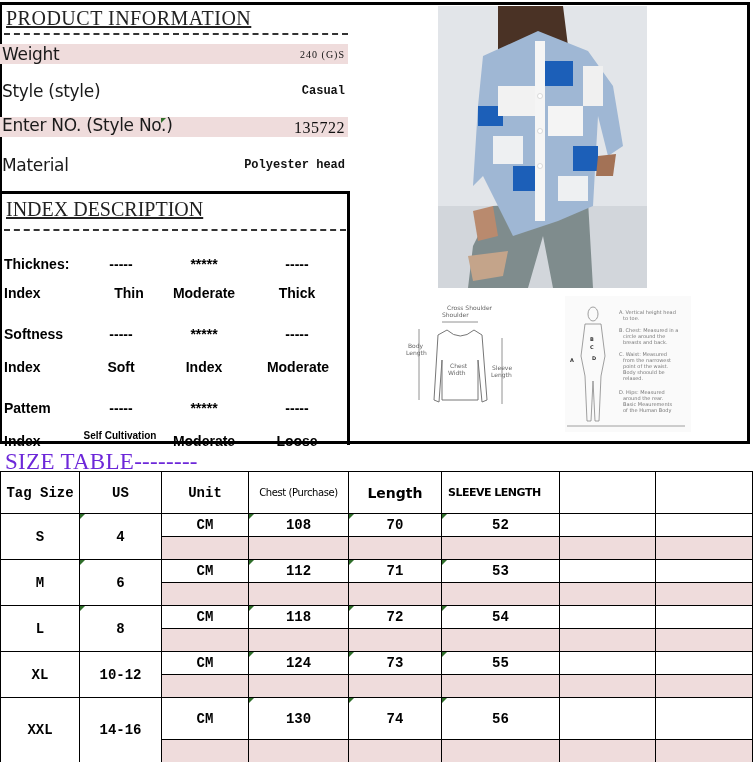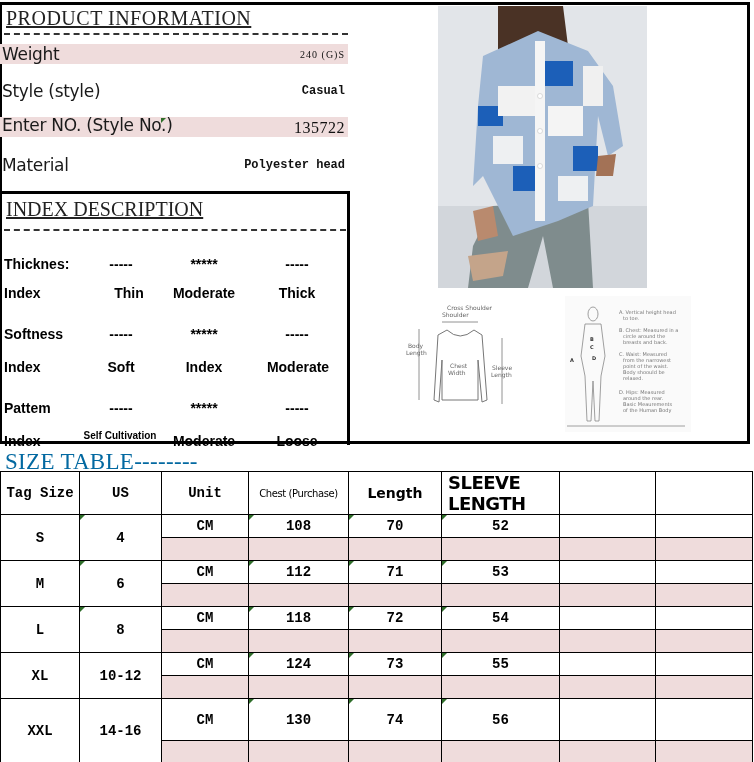--- a/index.html
+++ b/index.html
@@ -23,30 +23,30 @@
   #idx-dash { left: 4px; top: 229px; width: 342px; border-top: 2px dashed #333; }
   .idx-cell { position: absolute; font-family: Liberation Sans, sans-serif; font-weight: bold; font-size: 14px; text-align: center; white-space: nowrap; margin-top: 8px; }
   .idx-cell.left { text-align: left; }
 
   
   #photo { left: 438px; top: 6px; width: 209px; height: 282px; background: linear-gradient(160deg, #d9dde2 0%, #eceef0 40%, #c9ced5 100%); overflow: hidden; }
   #diagram-garment { left: 402px; top: 300px; width: 118px; height: 118px; }
   #diagram-body { left: 565px; top: 296px; width: 126px; height: 136px; background: #fafafa; }
 
   
-  #st-title { left: 5px; top: 449px; font-size: 23px; font-family: "Liberation Serif", serif; color: #0369a1; letter-spacing: 0.3px; }
+  #st-title { left: 5px; top: 449px; font-size: 23px; font-family: "Liberation Serif", serif; color: #6d28d9; letter-spacing: 0.3px; }
   table#size-table { position: absolute; left: 0; top: 471px; width: 752px; border-collapse: collapse; table-layout: fixed; }
   #size-table td { border: 1.5px solid #000; padding: 0; text-align: center; vertical-align: middle; font-family: "Liberation Mono", monospace; font-weight: bold; font-size: 14px; position: relative; }
   #size-table tr.head td { height: 41px; }
   #size-table tr.sub td { height: 22px; }
   #size-table td.pink { background: #efdcdc; }
   #size-table td.hdr-sans { font-family: "DejaVu Sans", sans-serif; font-weight: normal; margin-left: 48px; }
   #size-table td.hdr-chest { font-size: 10px; letter-spacing: -0.4px; }
   #size-table td.hdr-len { font-size: 14px; font-weight: bold; }
-  #size-table td.hdr-sleeve { font-size: 18px; font-weight: bold; letter-spacing: -0.5px; }
+  #size-table td.hdr-sleeve { font-size: 11px; font-weight: bold; letter-spacing: -0.5px; }
   .tri { position: absolute; left: 0; top: 0; width: 0; height: 0; border-top: 5px solid #2f6e2a; border-right: 5px solid transparent; }
 </style>
 </head>
 <body>
 
 <div id="top-frame" class="abs"></div>
 
 <div id="pi-title" class="abs">PRODUCT  INFORMATION</div>
 <div id="pi-dash" class="abs"></div>
 

